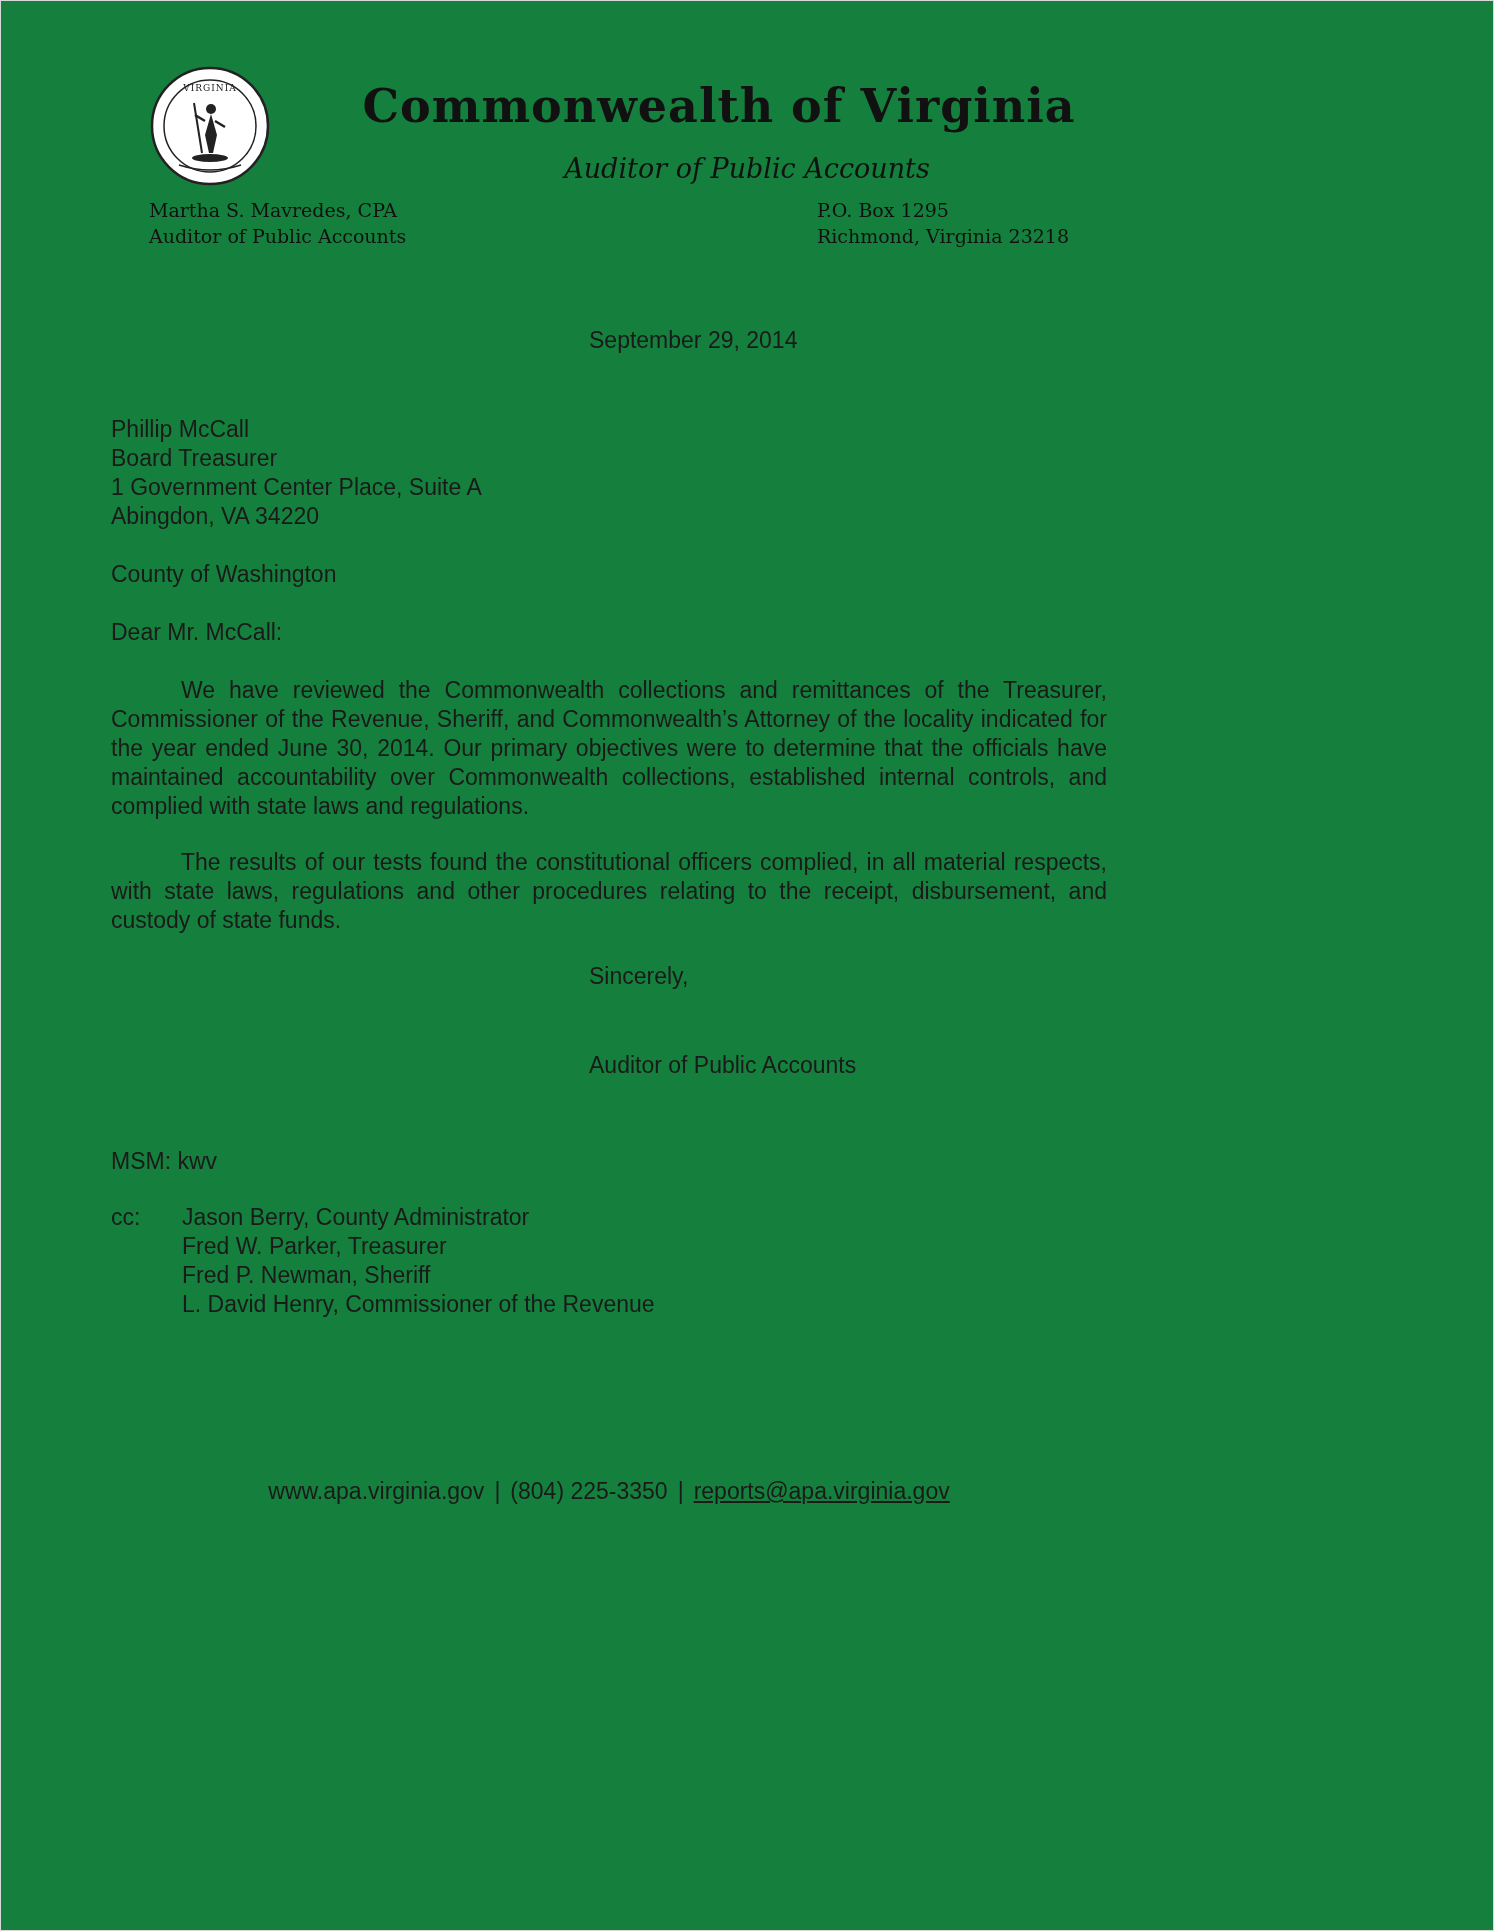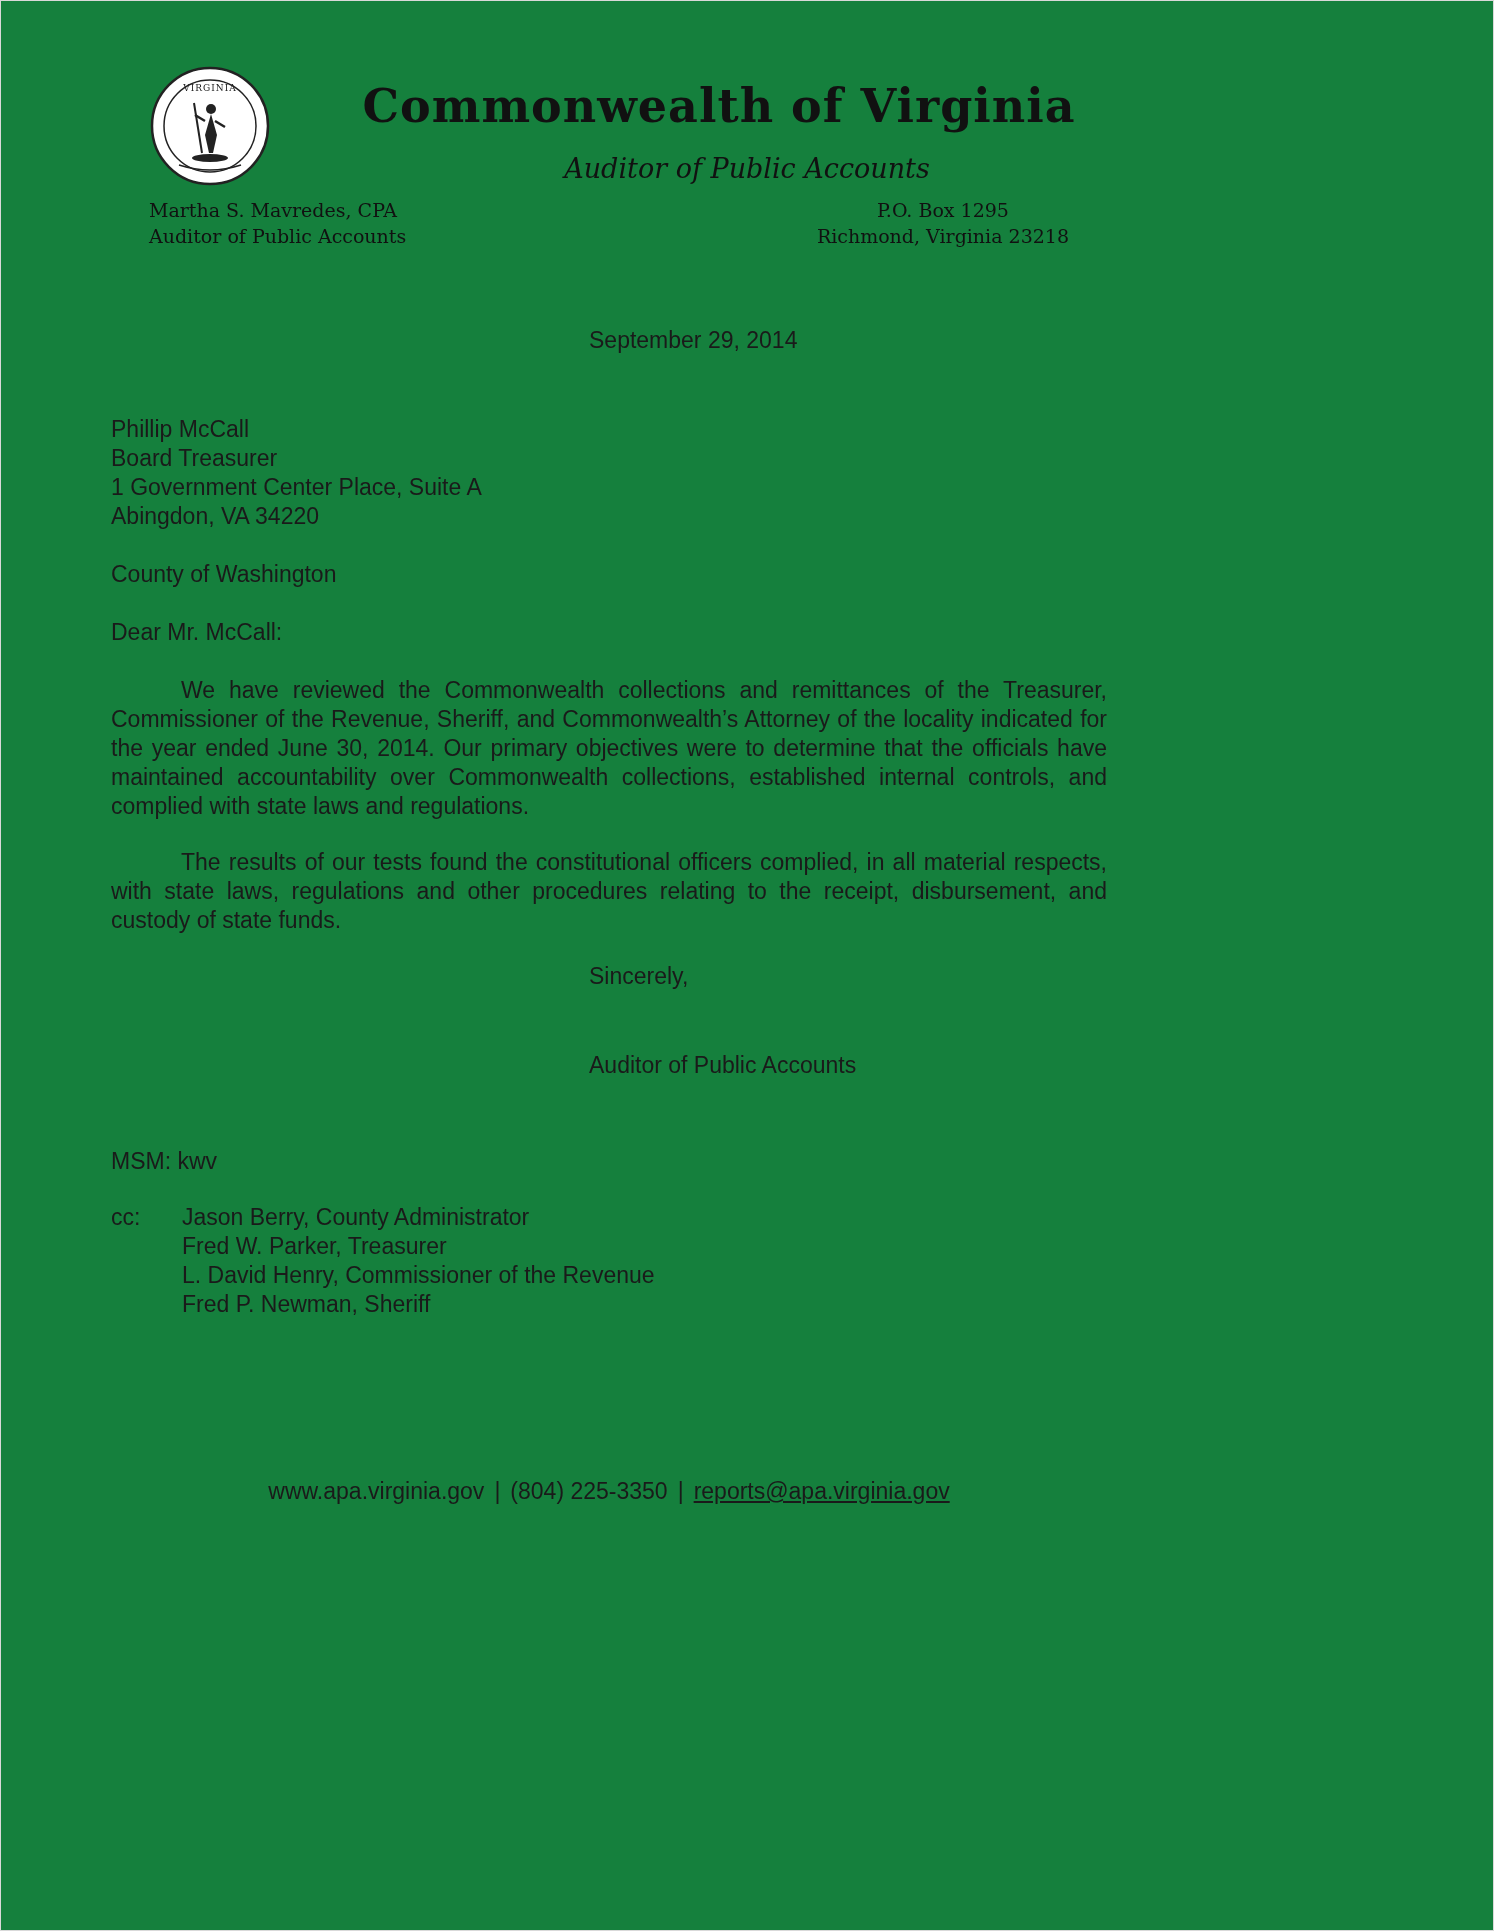--- a/index.html
+++ b/index.html
@@ -54,21 +54,21 @@
     top: 196px;
     font-family: "DejaVu Serif", serif;
     font-size: 19px;
     line-height: 26px;
     color: #111;
   }
   .contact-right {
     position: absolute;
     right: 424px;
     top: 196px;
-    text-align: center;
+    text-align: left;
     font-family: "DejaVu Serif", serif;
     font-size: 19px;
     line-height: 26px;
     color: #111;
   }
 
   
   .date {
     position: absolute;
     left: 588px;
@@ -204,22 +204,22 @@
   <div class="closing">Sincerely,</div>
   <div class="sig-title">Auditor of Public Accounts</div>
 
   <div class="reference">MSM: kwv</div>
 
   <div class="cc-block">
     <div class="cc-label">cc:</div>
     <ul class="cc-list">
       <li>Jason Berry, County Administrator</li>
       <li>Fred W. Parker, Treasurer</li>
+      <li>Fred P. Newman, Sheriff</li>
       <li>L. David Henry, Commissioner of the Revenue</li>
-      <li>Fred P. Newman, Sheriff</li>
     </ul>
   </div>
 
   <div class="footer">
     <span>www.apa.virginia.gov</span><span class="sep">|</span><span>(804) 225-3350</span><span class="sep">|</span><a class="footer-email">reports@apa.virginia.gov</a>
   </div>
 
 </div>
 
 </body></html>

